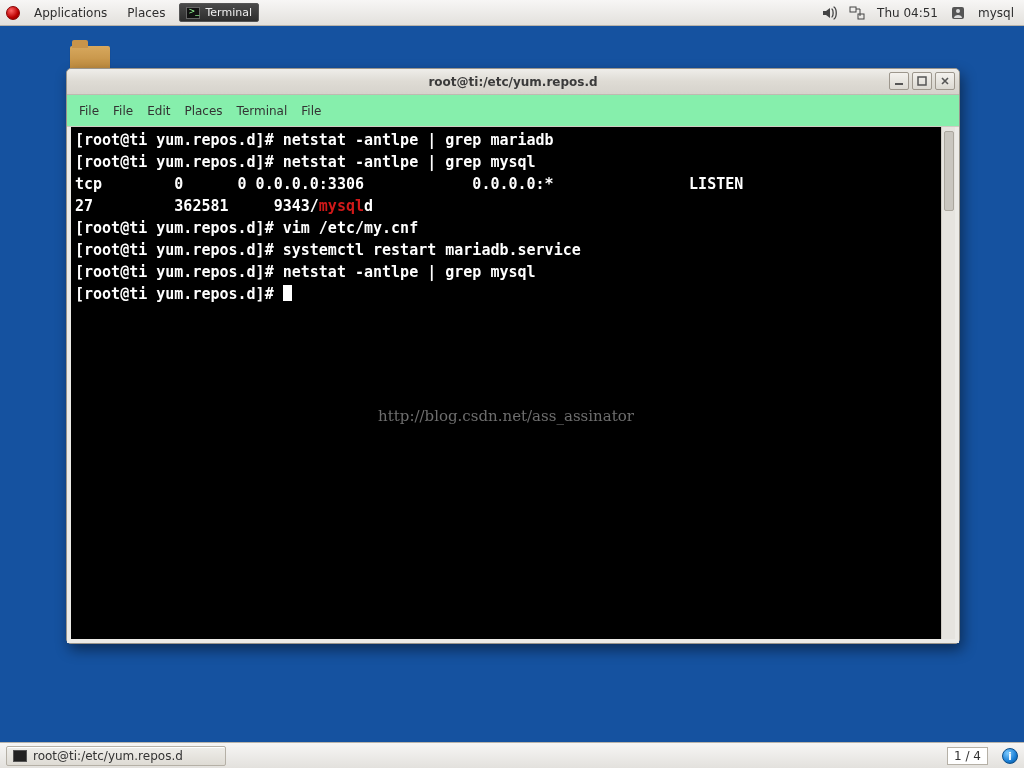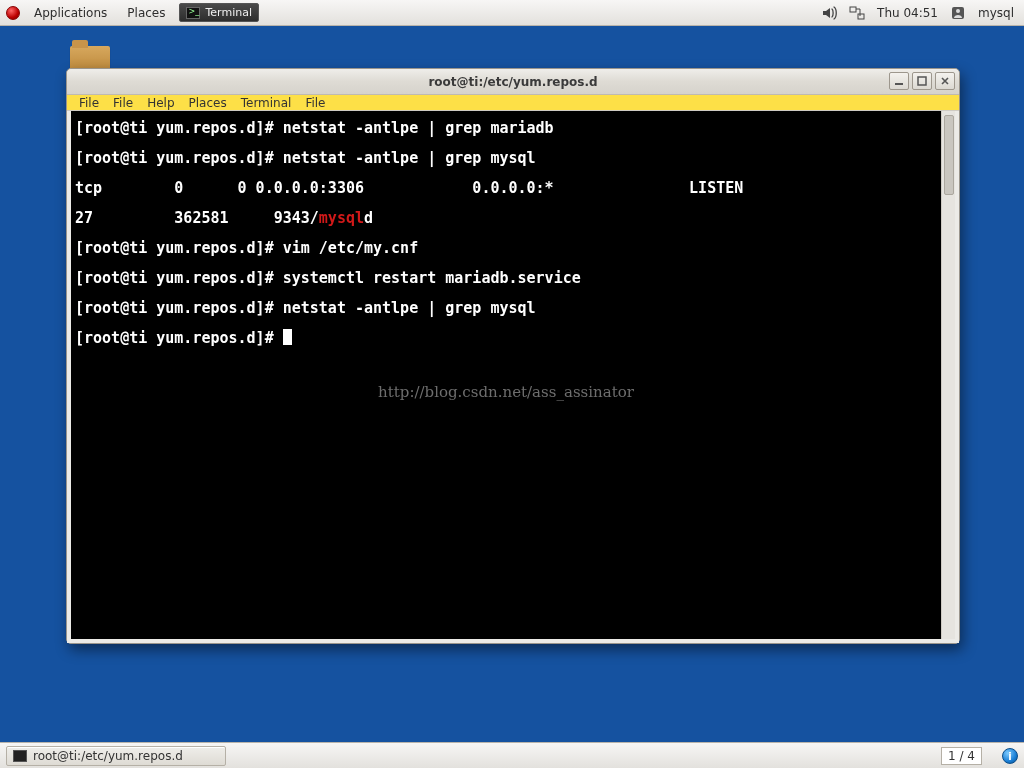--- a/index.html
+++ b/index.html
@@ -55,47 +55,47 @@
     display: flex; align-items: center; justify-content: center; position: relative;
     font-weight: bold; font-size: 12px; color: #3a3a3a;
   }
   .win-controls { position: absolute; right: 4px; top: 3px; display: flex; gap: 3px; }
   .win-btn {
     width: 20px; height: 18px; border: 1px solid #9d978d; border-radius: 2px;
     background: linear-gradient(#f4f2ee,#dcd9d2);
     display:flex; align-items:center; justify-content:center; font-size:10px; color:#555;
   }
   .menubar {
-    height: 16px; display:flex; align-items:center; gap: 14px;
+    height: 32px; display:flex; align-items:center; gap: 14px;
     padding: 0 12px; font-size: 12px; color:#333;
-    background:#fde047; border-bottom:1px solid #cfcbc3;
+    background:#86efac; border-bottom:1px solid #cfcbc3;
   }
   .menubar span { cursor: default; }
 
   .term-body-wrap { flex:1; display:flex; background:#ecebe7; padding: 0 4px 4px 4px; }
   .term-body {
     flex:1; background:#000; color:#fff;
     font-family: "DejaVu Sans Mono","Liberation Mono",monospace;
-    font-size: 15px; line-height: 30px; font-weight: bold;
+    font-size: 15px; line-height: 22px; font-weight: bold;
     padding: 2px 4px; white-space: pre; overflow: hidden;
     position: relative;
   }
   .term-body .hl { color:#d11919; }
   .scrollbar {
     width: 14px; background:#e6e4df; border-left:1px solid #cfcbc3;
     display:flex; justify-content:center; padding-top:4px;
   }
   .scrollbar .thumb { width:10px; height:80px; background:#c9c6bf; border:1px solid #aba79e; border-radius:2px; }
 
   .cursor-block {
     display:inline-block; width:9px; height:16px; background:#fff; vertical-align:-2px;
   }
 
   .watermark {
-    position:absolute; left:0; right:0; top:266px; text-align:center;
+    position:absolute; left:0; right:0; top:278px; text-align:center;
     color:#6d6d6d; font-family:"DejaVu Serif",serif; font-size:15px; font-weight:normal;
     pointer-events:none;
   }
 
   
   .bottom-panel {
     position:absolute; left:0; right:0; bottom:0; height:26px;
     background: linear-gradient(#f7f6f5,#e3e1dd);
     border-top:1px solid #b9b4ab;
     display:flex; align-items:center; justify-content:space-between;
@@ -112,21 +112,21 @@
   }
   .ws-indicator {
     border:1px solid #b5b0a6; padding:1px 6px; background:#fff;
   }
   .info-orb {
     width:16px; height:16px; border-radius:50%;
     background: radial-gradient(circle at 35% 30%, #7ecbff, #1a7fd6 60%, #0a4d8a);
     color:#fff; font-size:10px; line-height:16px; text-align:center; font-weight:bold;
     border:1px solid #0a4d8a;
   }
-  .bottom-right { display:flex; align-items:center; gap:20px; }
+  .bottom-right { display:flex; align-items:center; gap:14px; }
 
   .tray-icon { width:16px; height:16px; display:inline-block; }
 </style>
 </head>
 <body>
 
 <div class="top-panel">
   <div class="left">
     <span class="logo-dot"></span>
     <span class="menu-item">Applications</span>
@@ -186,21 +186,21 @@
       <div class="win-btn">
         <svg width="10" height="10" viewBox="0 0 10 10">
             <path d="M2 2l6 6M8 2l-6 6" stroke="#555" stroke-width="1.6"></path>
           </svg>
       </div>
     </div>
   </div>
   <div class="menubar">
     <span>File</span>
     <span>File</span>
-    <span>Help</span>
+    <span>Edit</span>
     <span>Places</span>
     <span>Terminal</span>
     <span>File</span>
   </div>
   <div class="term-body-wrap">
     <div class="term-body"><span>[root@ti yum.repos.d]# netstat -antlpe | grep mariadb</span>
 <span>[root@ti yum.repos.d]# netstat -antlpe | grep mysql</span>
 <span>tcp        0      0 0.0.0.0:3306            0.0.0.0:*               LISTEN     </span>
 <span>27         362581     9343/</span><span class="hl">mysql</span><span>d           </span>
 <span>[root@ti yum.repos.d]# vim /etc/my.cnf</span>

